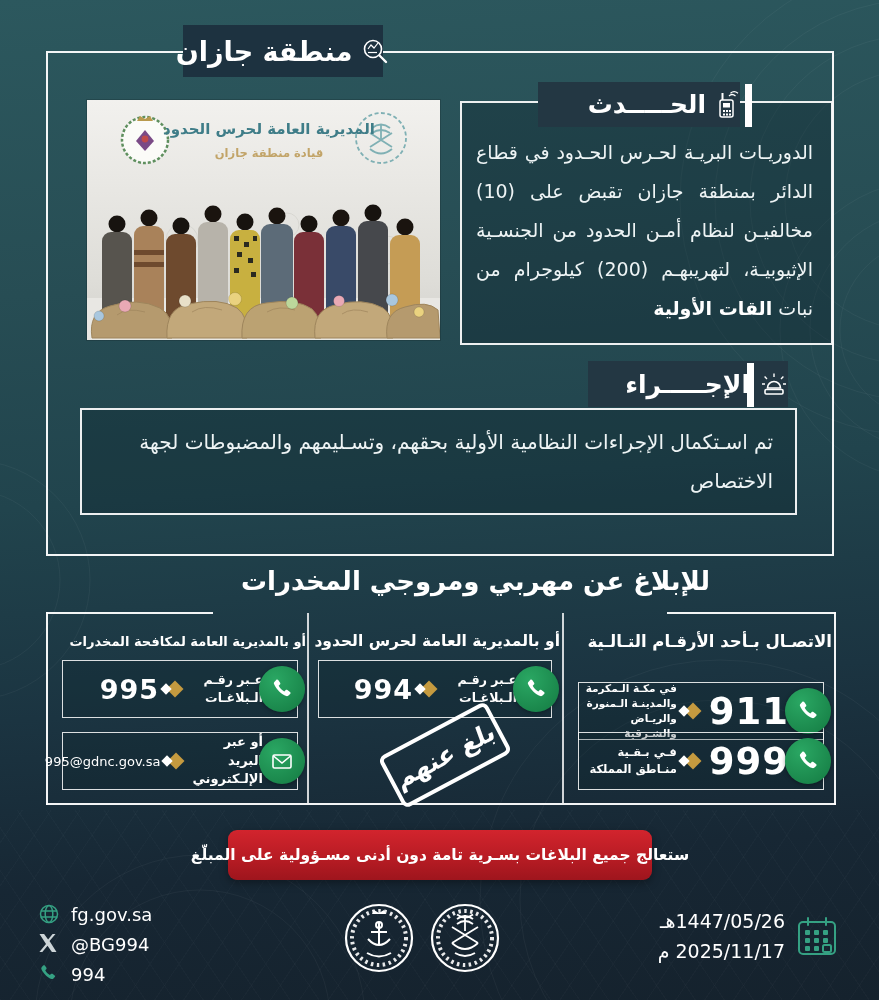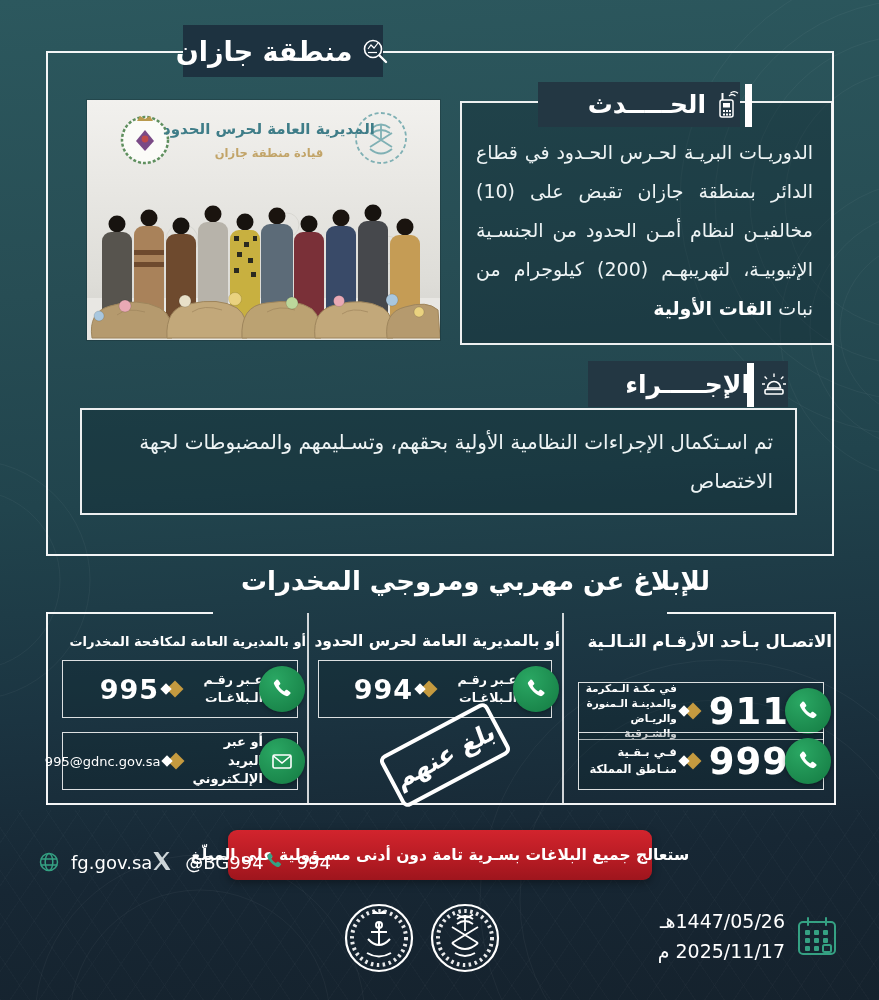--- a/index.html
+++ b/index.html
@@ -78,21 +78,21 @@
     border:4px solid #fff; border-radius:7px; transform:rotate(-28deg);
     display:flex; align-items:center; justify-content:center; }
   .stamp span { color:#fff; font-size:25px; font-weight:bold; transform:skewX(-8deg); }
 
   
   .banner { position:absolute; left:228px; top:830px; width:424px; height:50px; border-radius:9px;
     background:linear-gradient(180deg,#d2242d 0%, #b81c24 55%, #9e151d 100%);
     box-shadow:0 3px 8px rgba(0,0,0,.35); display:flex; align-items:center; justify-content:center; direction:rtl; }
   .banner span { color:#fff; font-size:15.5px; font-weight:bold; white-space:nowrap; }
 
-  .contact { position:absolute; left:38px; top:851px; display:flex; flex-direction:row; }
+  .contact { position:absolute; left:38px; top:903px; display:flex; flex-direction:column; gap:8px; }
   .c-row { display:flex; align-items:center; gap:11px; color:#fff; font-size:18px; }
   .c-row .ic { width:22px; height:22px; flex:none; display:flex; }
 
   .logos { position:absolute; left:342px; top:901px; display:flex; gap:12px; }
   .emblem { width:74px; height:74px; }
 
   .dates { position:absolute; right:40px; top:906px; display:flex; align-items:center; gap:10px; direction:rtl; }
   .dates .txt { text-align:right; color:#fff; font-size:19px; line-height:1.6; direction:rtl; }
   .cal { width:44px; height:44px; }
 </style>

